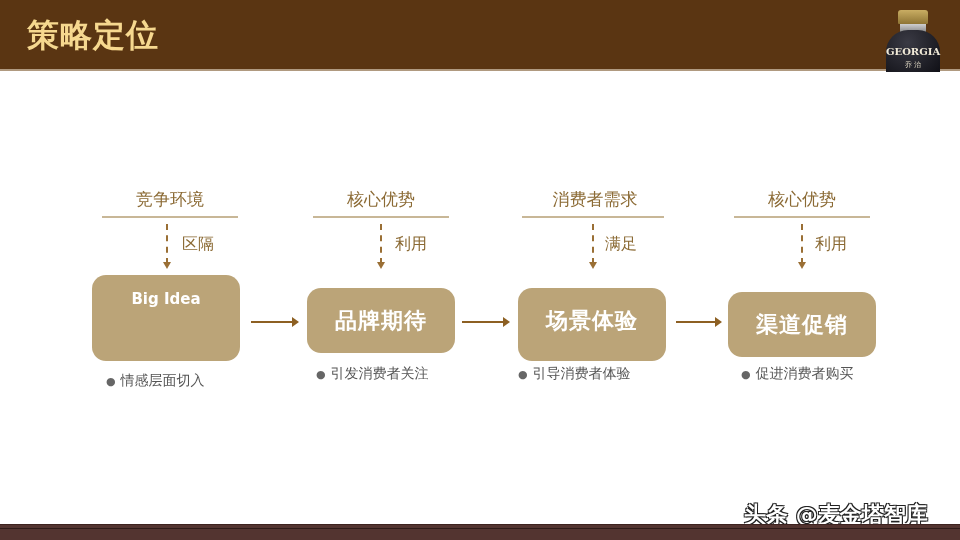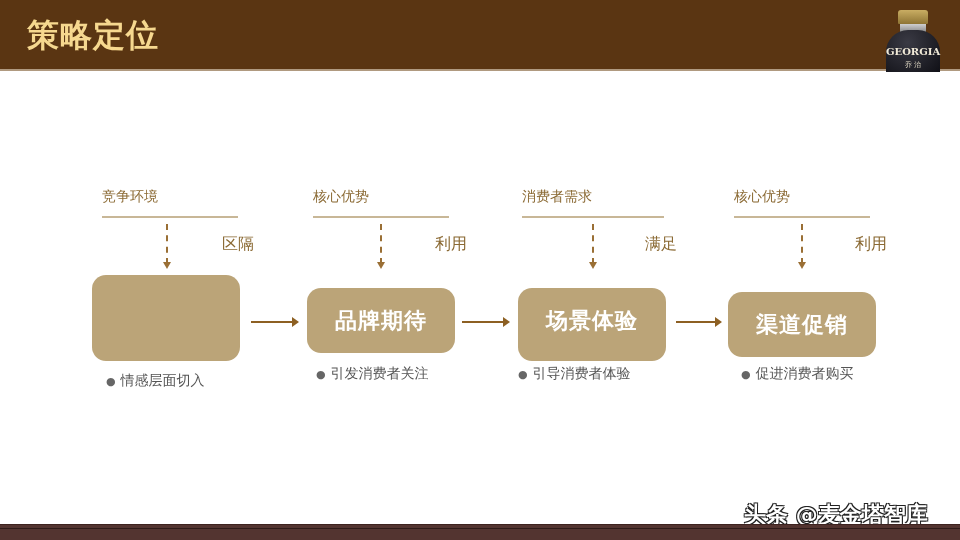--- a/index.html
+++ b/index.html
@@ -37,37 +37,37 @@
     position: absolute; left: 0; top: 16px; width: 54px; text-align: left;
     font-family: "DejaVu Serif", "Liberation Serif", serif;
     font-size: 10px; font-weight: bold; color: #f1ead8; letter-spacing: 0;
   }
   .logo-sub {
     position: absolute; left: 0; top: 30px; width: 54px; text-align: center;
     font-size: 7px; color: #e9e1cc;
   }
 
   .col-head {
-    position: absolute; width: 136px; 
-    font-size: 14px; color: #8b6a34; top: 188px;
+    position: absolute; width: 136px; text-align: center;
+    font-size: 17px; color: #8b6a34; top: 188px;
   }
   .col-line {
     position: absolute; height: 2px; background: #c8b797; top: 216px;
   }
   .vdash {
     position: absolute; top: 224px; width: 0; height: 40px;
     border-left: 2px dashed #9a6f35;
   }
   .vhead {
     position: absolute; top: 262px; width: 0; height: 0;
     border-left: 4px solid transparent; border-right: 4px solid transparent;
     border-top: 7px solid #9a6f35;
   }
   .vlabel {
-    position: absolute; top: 234px; font-size: 16px; color: #8b6a34; margin-left: 40px;
+    position: absolute; top: 234px; font-size: 16px; color: #8b6a34;
   }
   .box {
     position: absolute; background: #bba478; border-radius: 14px;
     color: #ffffff; text-align: center;
   }
   .box-main { font-size: 22px; font-weight: bold; letter-spacing: 1px; }
   .box-sub { font-size: 15px; font-weight: bold; }
   .harrow {
     position: absolute; top: 321px; height: 2px; background: #8d6023;
   }
@@ -108,20 +108,21 @@
     </div>
   </div>
 </div>
 
 <div class="col-head" style="left:102px">竞争环境</div>
 <div class="col-line" style="left:102px;width:136px"></div>
 <div class="vdash" style="left:166px"></div>
 <div class="vhead" style="left:163px"></div>
 <div class="vlabel" style="left:182px">区隔</div>
 <div class="box" style="left:92px;top:275px;width:148px;height:86px">
+  <div class="box-sub" style="margin-top:15px">Big Idea</div>
 </div>
 <div class="note" style="left:106px;top:372px"><span class="dot">●</span><span>情感层面切入</span></div>
 
 <div class="harrow" style="left:251px;width:42px"></div>
 
 <div class="col-head" style="left:313px">核心优势</div>
 <div class="col-line" style="left:313px;width:136px"></div>
 <div class="vdash" style="left:380px"></div>
 <div class="vhead" style="left:377px"></div>
 <div class="vlabel" style="left:395px">利用</div>

